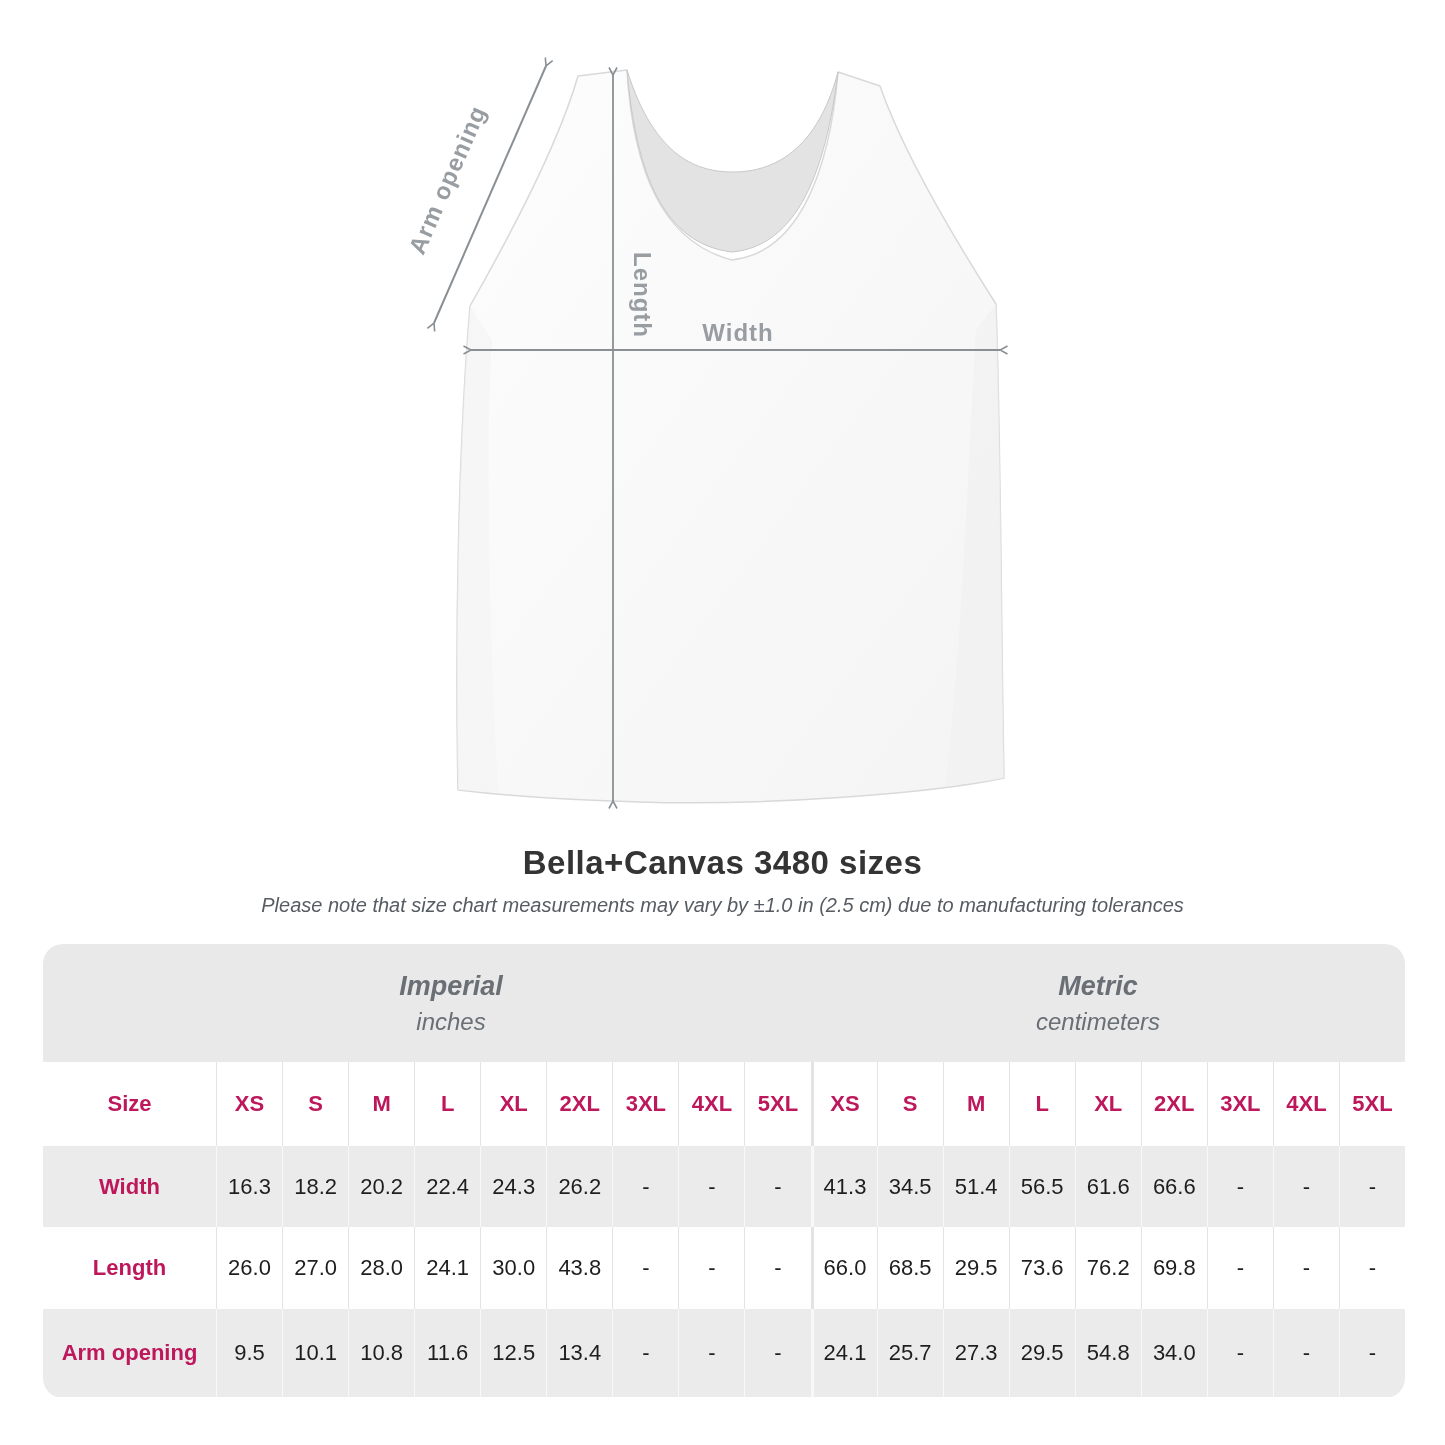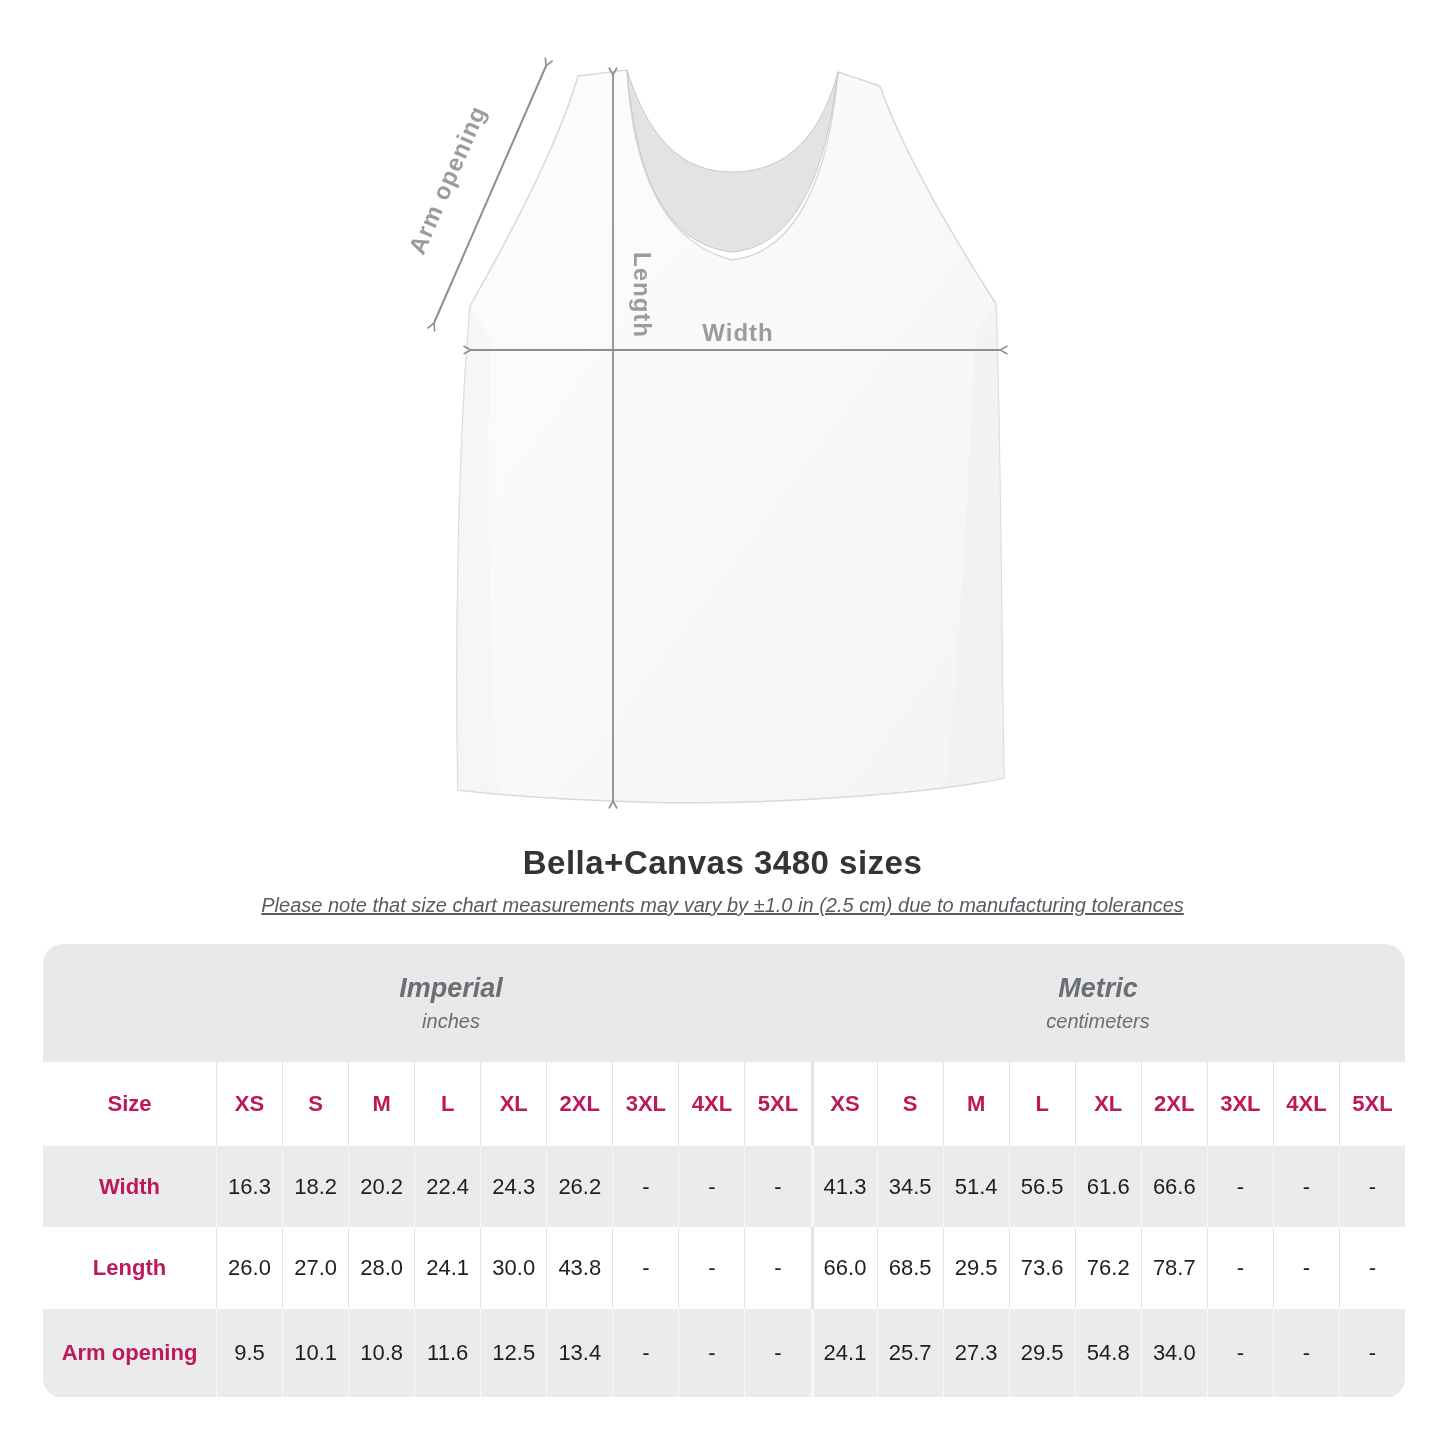--- a/index.html
+++ b/index.html
@@ -6,31 +6,31 @@
   .page{position:relative;width:1445px;height:1445px;background:#ffffff;overflow:hidden;
         font-family:"Liberation Sans",sans-serif;}
 
   
   .diagram{position:absolute;left:380px;top:40px;width:680px;height:800px;}
 
   
   .title{position:absolute;left:0;top:844px;width:100%;text-align:center;
          font-size:33px;font-weight:bold;color:#343434;letter-spacing:0.5px;}
   .note{position:absolute;left:0;top:894px;width:100%;text-align:center;
-        font-size:20px;font-style:italic;color:#565c62;text-decoration:underline;}
+        font-size:20px;font-style:italic;color:#565c62;}
 
   
   .sizetable{position:absolute;left:43px;top:944px;width:1362px;height:454px;
              border-radius:20px;overflow:hidden;background:#ffffff;}
   .band{position:relative;height:118px;background:#e9e9e9;}
   .band .sec{position:absolute;top:0;height:100%;display:flex;flex-direction:column;
              justify-content:center;align-items:center;gap:6px;color:#696f75;
              transform:translateX(-50%);}
   .sec .h{font-size:27px;font-weight:bold;font-style:italic;}
-  .sec .u{font-size:20px;font-style:italic;}
+  .sec .u{font-size:24px;font-style:italic;}
   .sec-imperial{left:408px;}
   .sec-metric{left:1055px;}
 
   .grid{display:grid;grid-template-columns:173px repeat(18,1fr);
         grid-template-rows:84px 81px 82px 88px;width:100%;height:336px;}
   .cell{display:flex;align-items:center;justify-content:center;
         font-size:22px;color:#1e1e1e;border-left:1px solid #e3e3e3;}
   .sizecol{border-left:none;}
   .hdr,.lab{font-weight:bold;color:#be185d;font-size:22px;}
   .g{background:#ebebeb;border-left-color:#f8f8f8;}
@@ -148,21 +148,21 @@
       <div class="cell">30.0</div>
       <div class="cell">43.8</div>
       <div class="cell">-</div>
       <div class="cell">-</div>
       <div class="cell">-</div>
       <div class="cell strong">66.0</div>
       <div class="cell">68.5</div>
       <div class="cell">29.5</div>
       <div class="cell">73.6</div>
       <div class="cell">76.2</div>
-      <div class="cell">78.7</div>
+      <div class="cell">69.8</div>
       <div class="cell">-</div>
       <div class="cell">-</div>
       <div class="cell">-</div>
 
       <div class="cell lab sizecol g">Arm opening</div>
       <div class="cell g">9.5</div>
       <div class="cell g">10.1</div>
       <div class="cell g">10.8</div>
       <div class="cell g">11.6</div>
       <div class="cell g">12.5</div>

